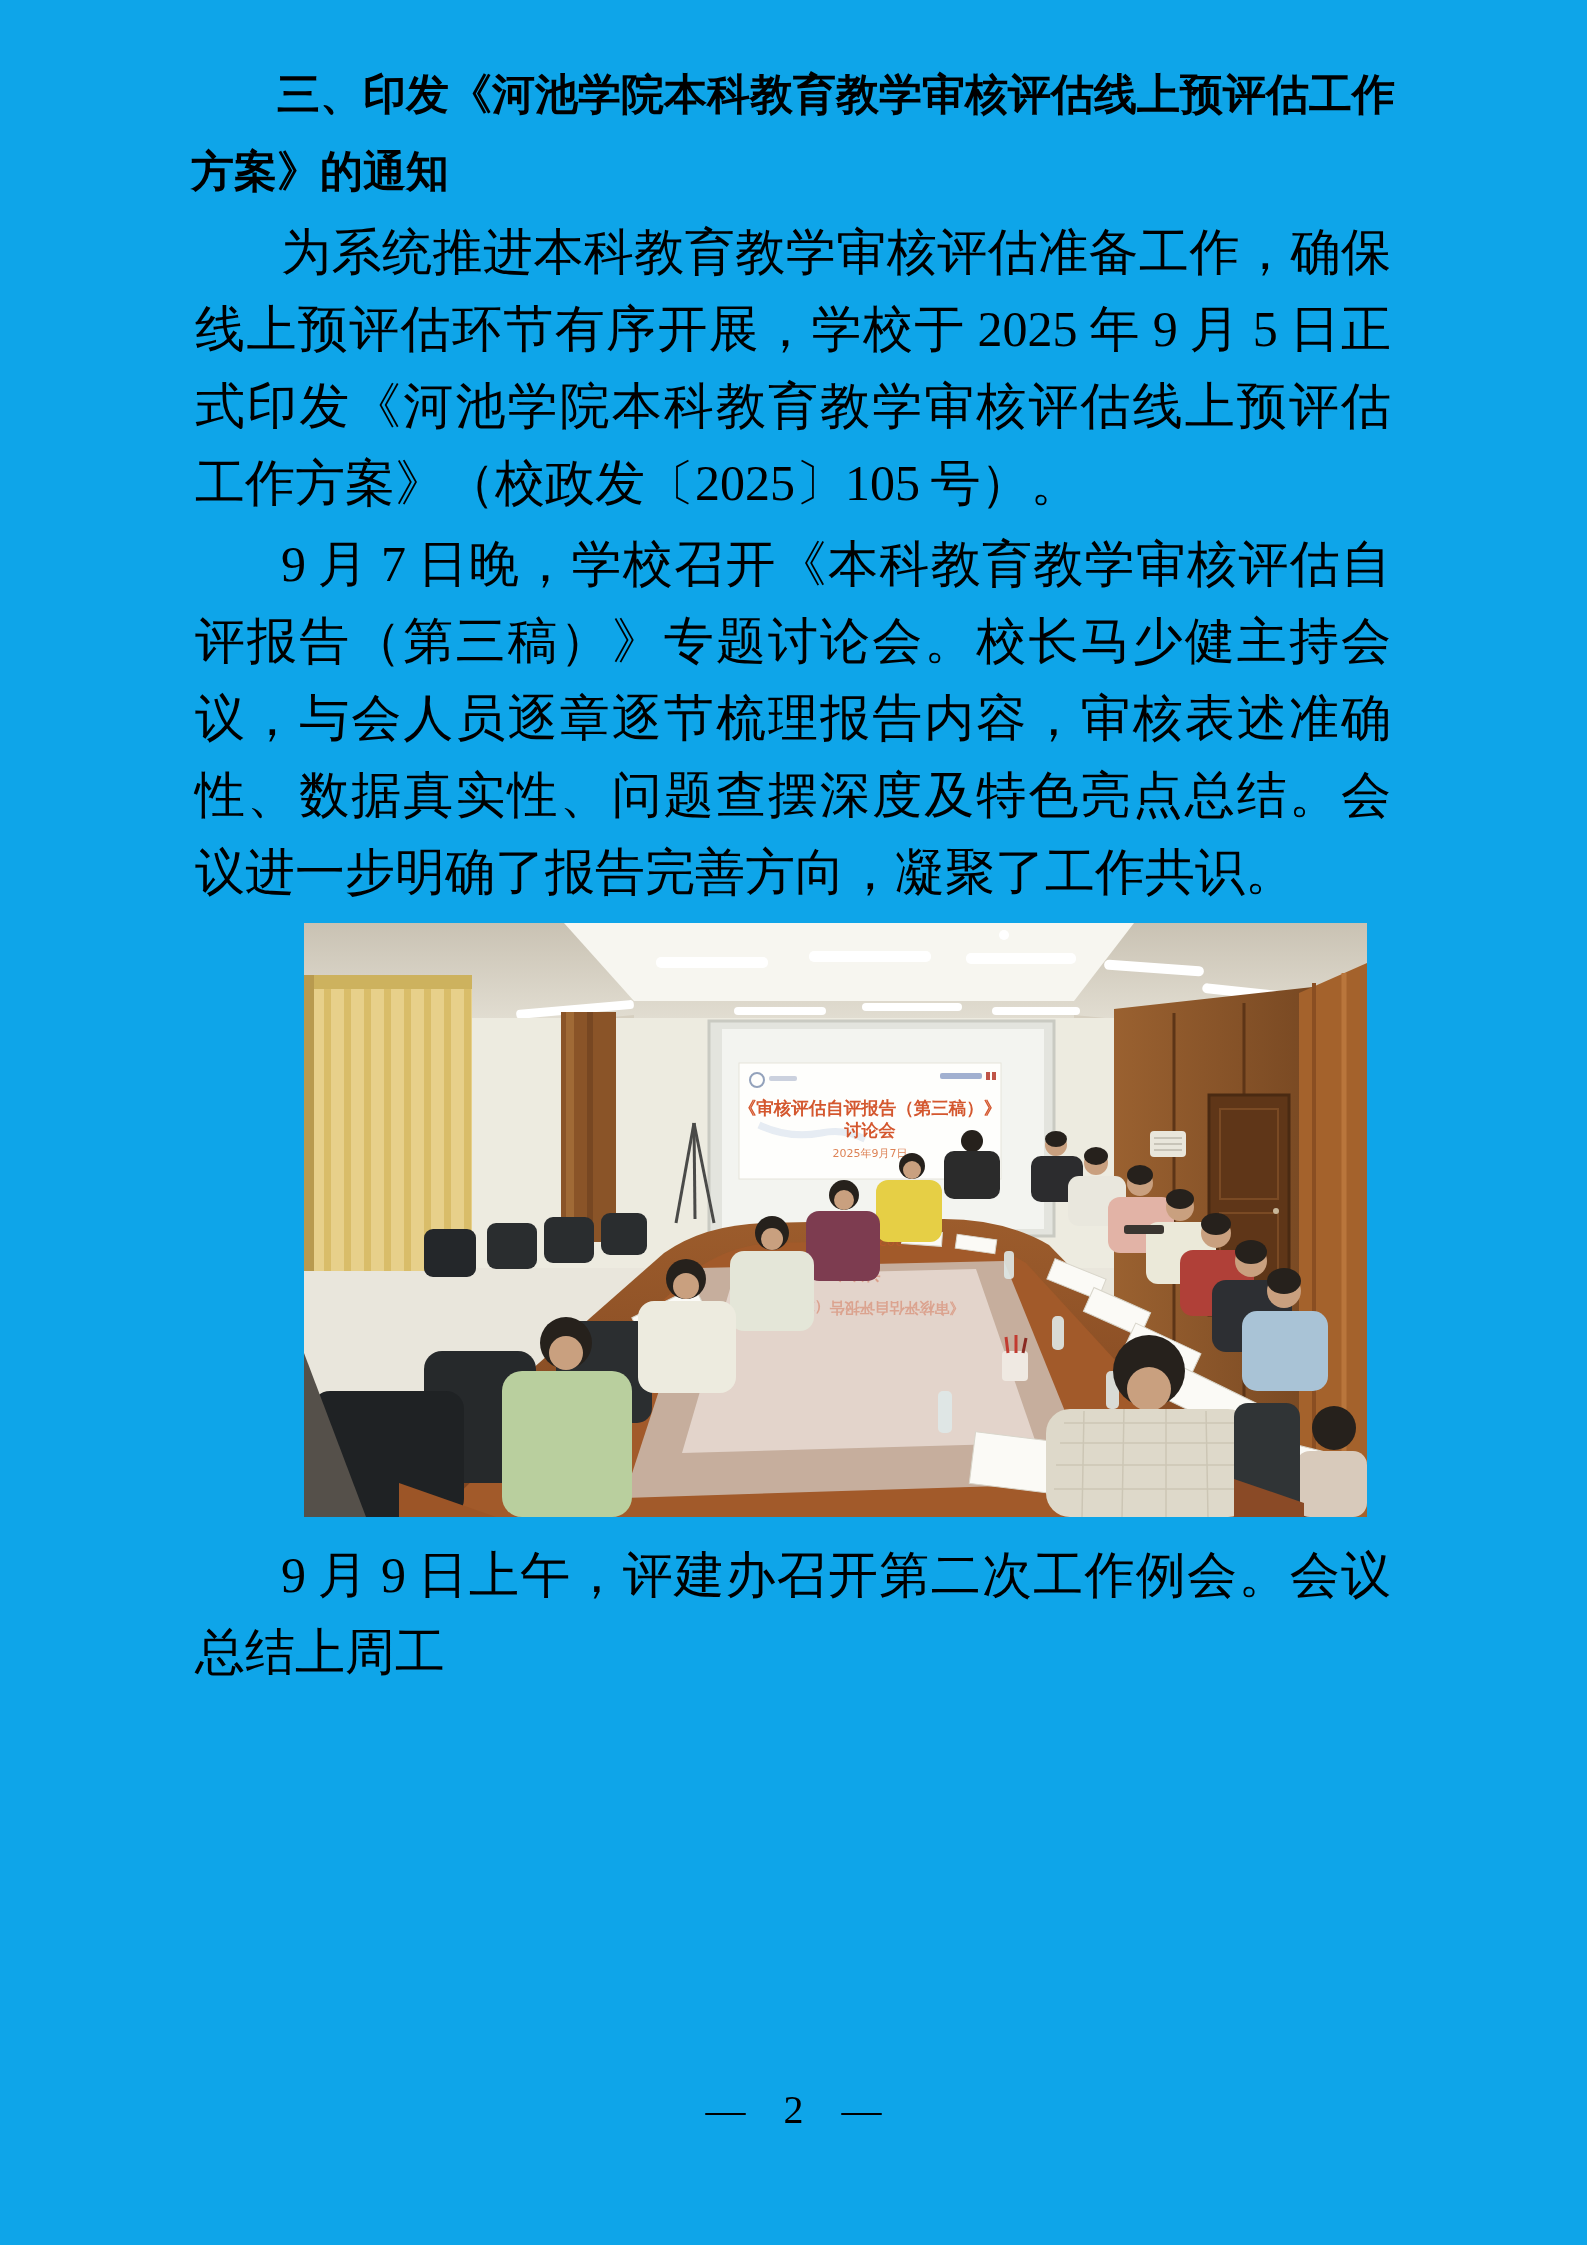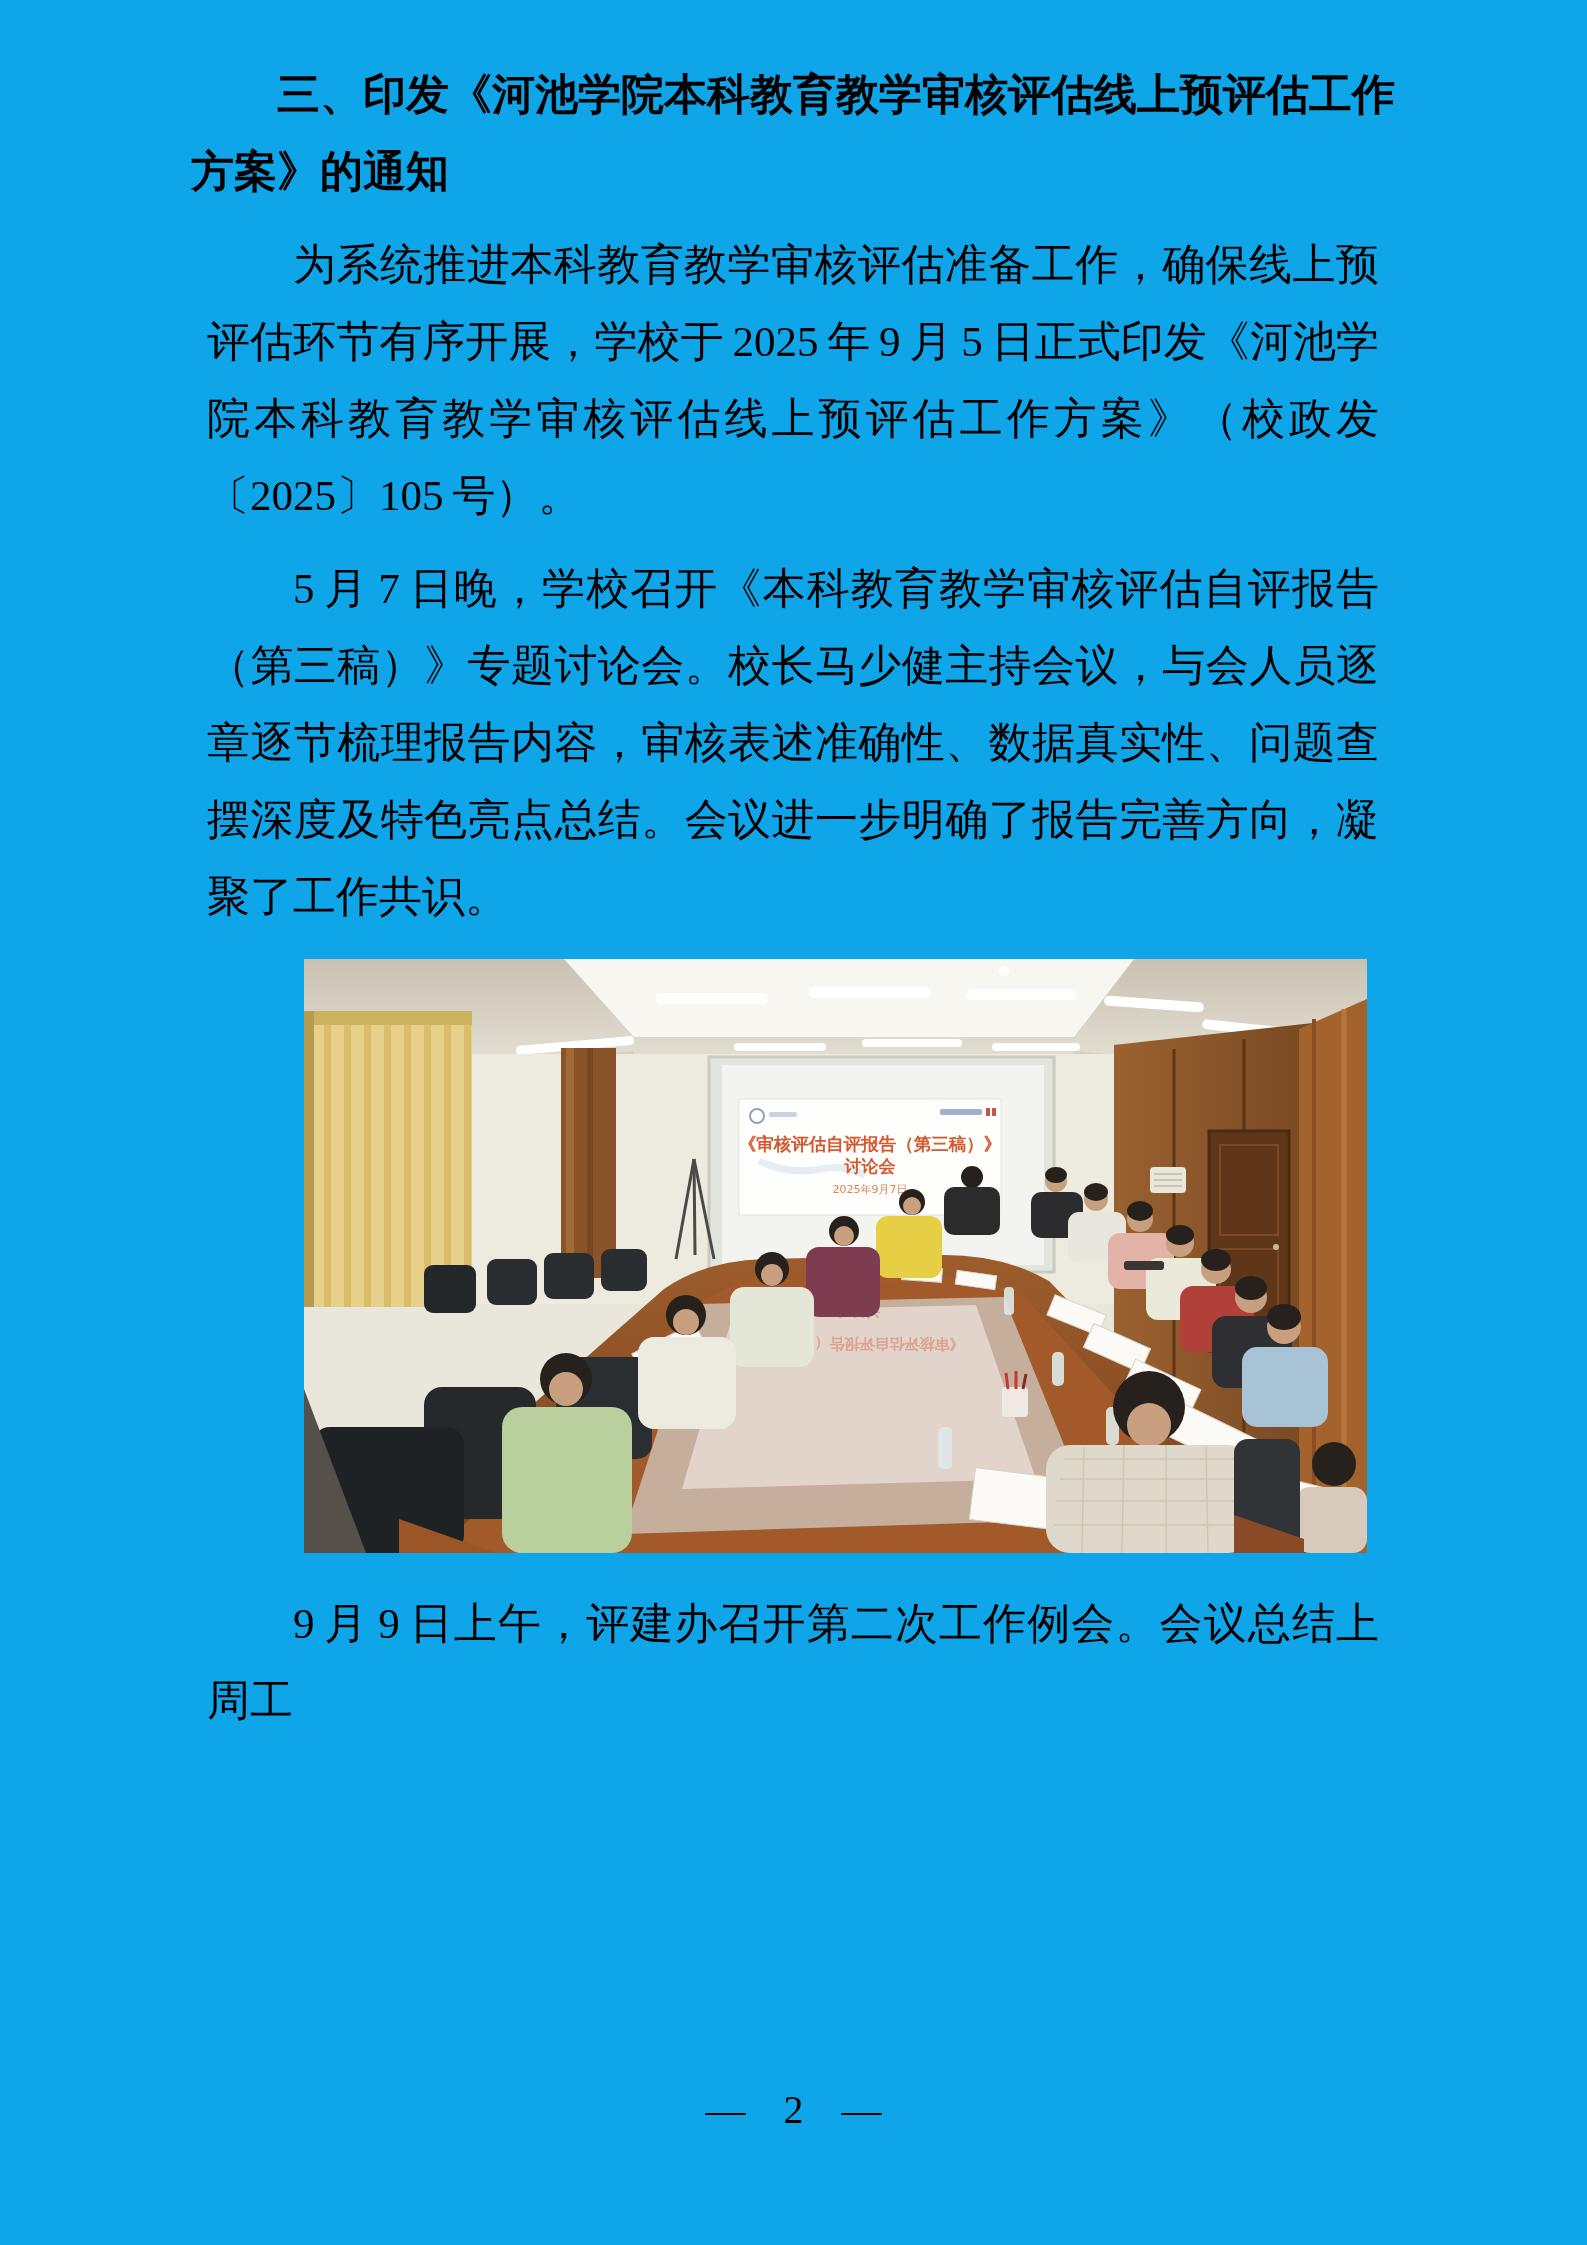--- a/index.html
+++ b/index.html
@@ -9,21 +9,21 @@
     font-family:"Liberation Serif","DejaVu Serif",serif;
     color:#000;
   }
   .content { position:absolute; left:191px; top:56px; width:1204px; }
   .heading {
     margin:0; font-weight:700; font-size:43px; line-height:77px;
     font-family:"DejaVu Sans","Liberation Sans",sans-serif;
     text-align:justify; text-indent:86px; color:#000;
   }
   .para {
-    margin:16px; font-size:43px; line-height:77px;
+    margin:4px; font-size:50px; line-height:77px;
     font-family:"Liberation Serif","DejaVu Serif",serif;
     text-align:justify; text-indent:86px; word-spacing:-2px; color:#000;
   }
   figure.photo {
     margin:0 0 0 97px; padding:16px; margin-top:-8px;
     width:1063px; height:594px; position:relative; display:block;
   }
   figure.photo svg { display:block; }
   .footer {
     position:absolute; top:2086px; left:0; width:100%;
@@ -34,21 +34,21 @@
 </style>
 </head>
 <body>
 
 <div class="page">
   <div class="content">
 
     <h2 class="heading">三、印发《河池学院本科教育教学审核评估线上预评估工作方案》的通知</h2>
     <div class="para">为系统推进本科教育教学审核评估准备工作，确保线上预评估环节有序开展，学校于 2025 年 9 月 5 日正式印发《河池学院本科教育教学审核评估线上预评估工作方案》（校政发〔2025〕105 号）。</div>
 
-    <div class="para">5 月 7 日晚，学校召开《本科教育教学审核评估自评报告（第三稿）》专题讨论会。校长马少健主持会议，与会人员逐章逐节梳理报告内容，审核表述准确性、数据真实性、问题查摆深度及特色亮点总结。会议进一步明确了报告完善方向，凝聚了工作共识。</div>
+    <div class="para">9 月 7 日晚，学校召开《本科教育教学审核评估自评报告（第三稿）》专题讨论会。校长马少健主持会议，与会人员逐章逐节梳理报告内容，审核表述准确性、数据真实性、问题查摆深度及特色亮点总结。会议进一步明确了报告完善方向，凝聚了工作共识。</div>
 
     <figure class="photo">
       <svg width="1063" height="594" viewBox="0 0 1063 594" xmlns="http://www.w3.org/2000/svg">
         <defs>
           <linearGradient id="ceil" x1="0" y1="0" x2="0" y2="1">
             <stop offset="0" stop-color="#c9c2b3"></stop>
               <stop offset="1" stop-color="#efece2"></stop>
           </linearGradient>
           <linearGradient id="woodR" x1="0" y1="0" x2="1" y2="0">
             <stop offset="0" stop-color="#9a6130"></stop>

